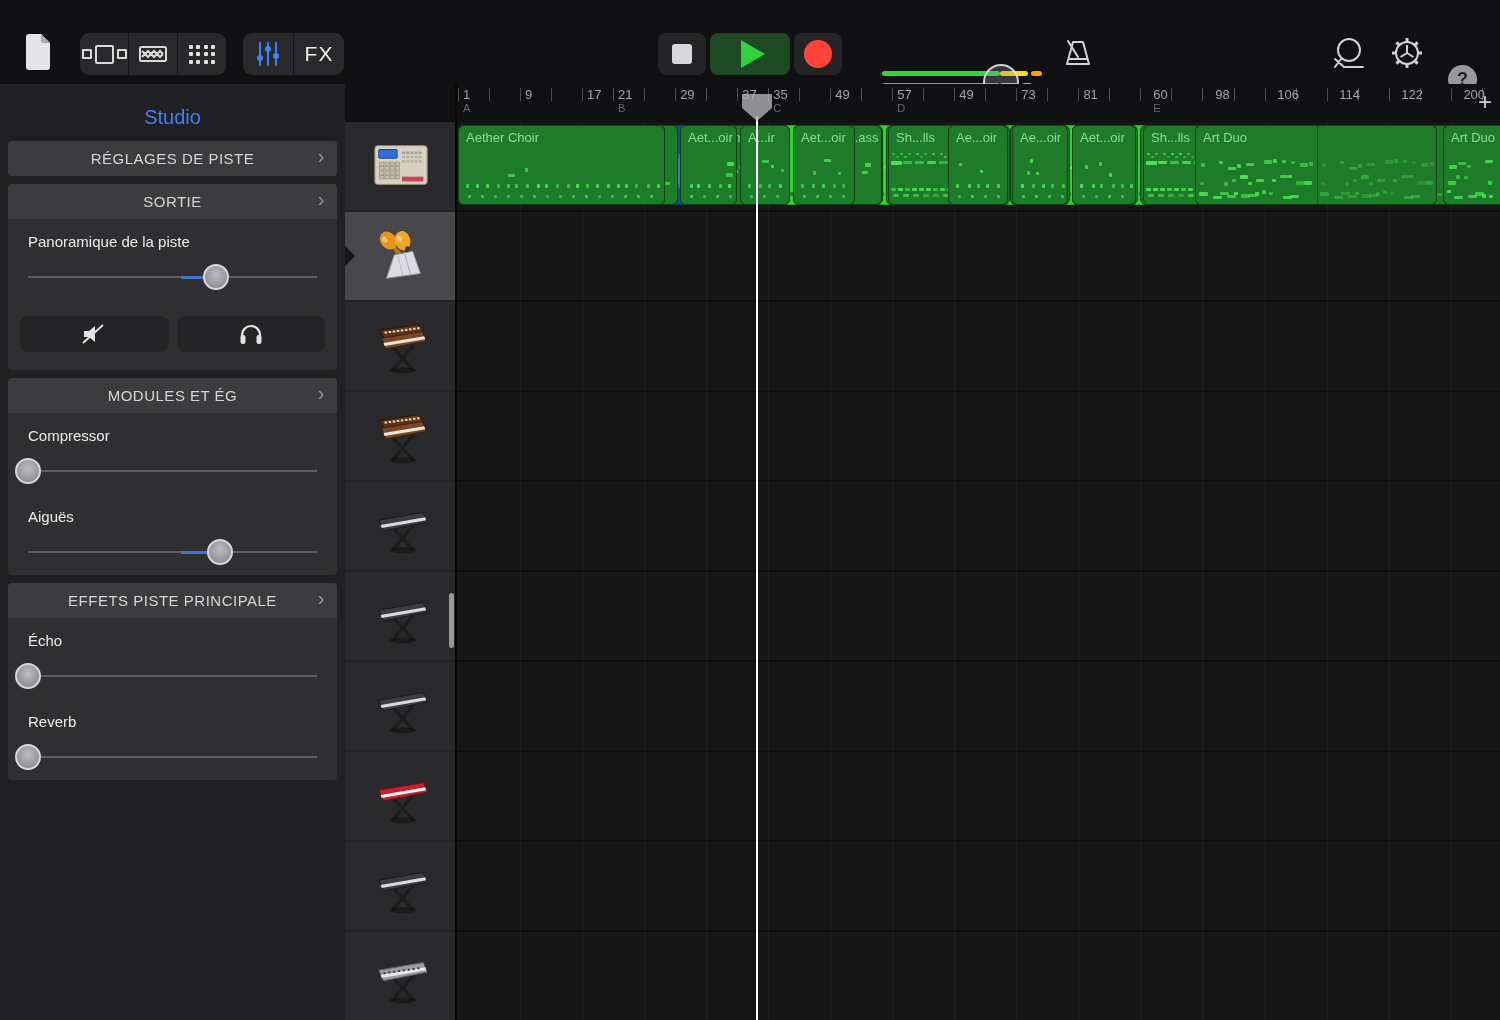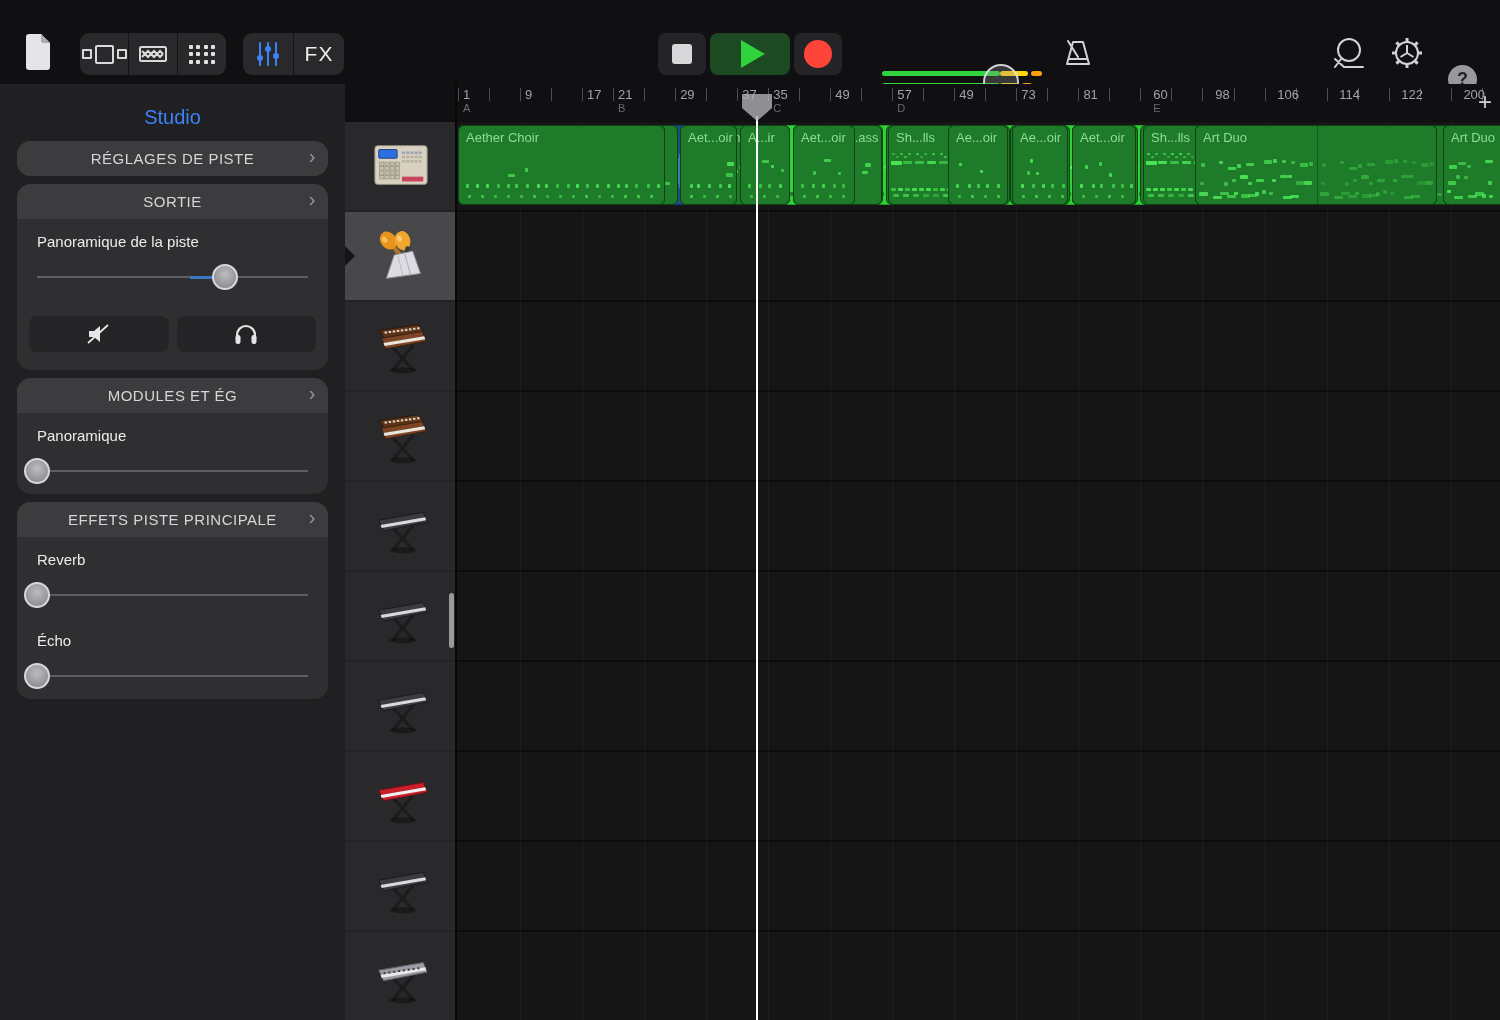--- a/index.html
+++ b/index.html
@@ -28,21 +28,21 @@
   .dots-icon{display:grid;grid-template-columns:repeat(4,4px);grid-template-rows:repeat(3,4px);gap:3.5px;}
   .dots-icon i{background:#e3e3e5;border-radius:1px;}
   #helpbtn{left:1448px;top:39px;width:29px;height:29px;border-radius:50%;background:#98989d;color:#232325;
            font-size:18px;font-weight:700;display:flex;align-items:center;justify-content:center;}
   
   .lvl-bar{position:absolute;height:5px;border-radius:3px;}
   #lvl-knob{left:983px;top:38px;width:32px;height:32px;border-radius:50%;border:2px solid rgba(235,235,240,.85);background:rgba(150,150,155,.3);}
   
   #sidebar{left:0;top:84px;width:345px;height:936px;background:#202022;}
   #sb-title{width:100%;text-align:center;margin-top:22px;font-size:20px;color:#3b82f7;}
-  .card{margin:0 17px;border-radius:14px;background:#2f2f31;overflow:hidden;}
+  .card{margin:0 8px;border-radius:4px;background:#2f2f31;overflow:hidden;}
   .card.solo{background:#3c3c3e;}
   .card-head{position:relative;height:35px;background:#3c3c3e;display:flex;align-items:center;justify-content:center;
              font-size:15px;color:#d6d6d8;letter-spacing:.5px;}
   .card-head .chev{position:absolute;right:12px;top:4px;font-size:20px;color:#98989d;}
   .sld-row{padding:14px 20px 4px;}
   .sld-label{font-size:15px;color:#ececee;margin-bottom:14px;}
   .sld{position:relative;height:26px;}
   .sld-track{position:absolute;left:0;right:0;top:12px;height:2px;background:#5d5d62;}
   .sld-fill{position:absolute;top:11.5px;height:3px;background:#3b77c2;}
   .sld-knob{position:absolute;top:0;width:26px;height:26px;border-radius:50%;
@@ -243,44 +243,53 @@
             </div>
           </div>
         </div>
         <div style="height: 8px;"></div>
         <div class="card">
           <div class="card-head">
             <span>MODULES ET ÉG</span>
             <span class="chev">›</span>
           </div>
           <div class="sld-row">
-            <div class="sld-label">Panoramique</div>
+            <div class="sld-label">Compressor</div>
             <div class="sld">
               <div class="sld-track"></div>
               <div class="sld-knob" style="left: -13px;"></div>
+            </div>
+            <div style="height: 6px;"></div>
+          </div>
+          <div class="sld-row">
+            <div class="sld-label">Aiguës</div>
+            <div class="sld">
+              <div class="sld-track"></div>
+              <div class="sld-fill" style="left: 152.5px; width: 39.65px;"></div>
+              <div class="sld-knob" style="left: 179.15px;"></div>
             </div>
             <div style="height: 6px;"></div>
           </div>
         </div>
         <div style="height: 8px;"></div>
         <div class="card">
           <div class="card-head">
             <span>EFFETS PISTE PRINCIPALE</span>
             <span class="chev">›</span>
           </div>
           <div class="sld-row">
-            <div class="sld-label">Reverb</div>
+            <div class="sld-label">Écho</div>
             <div class="sld">
               <div class="sld-track"></div>
               <div class="sld-knob" style="left: -13px;"></div>
             </div>
             <div style="height: 6px;"></div>
           </div>
           <div class="sld-row">
-            <div class="sld-label">Écho</div>
+            <div class="sld-label">Reverb</div>
             <div class="sld">
               <div class="sld-track"></div>
               <div class="sld-knob" style="left: -13px;"></div>
             </div>
             <div style="height: 6px;"></div>
           </div>
         </div>
       </div>
   </div>
 

